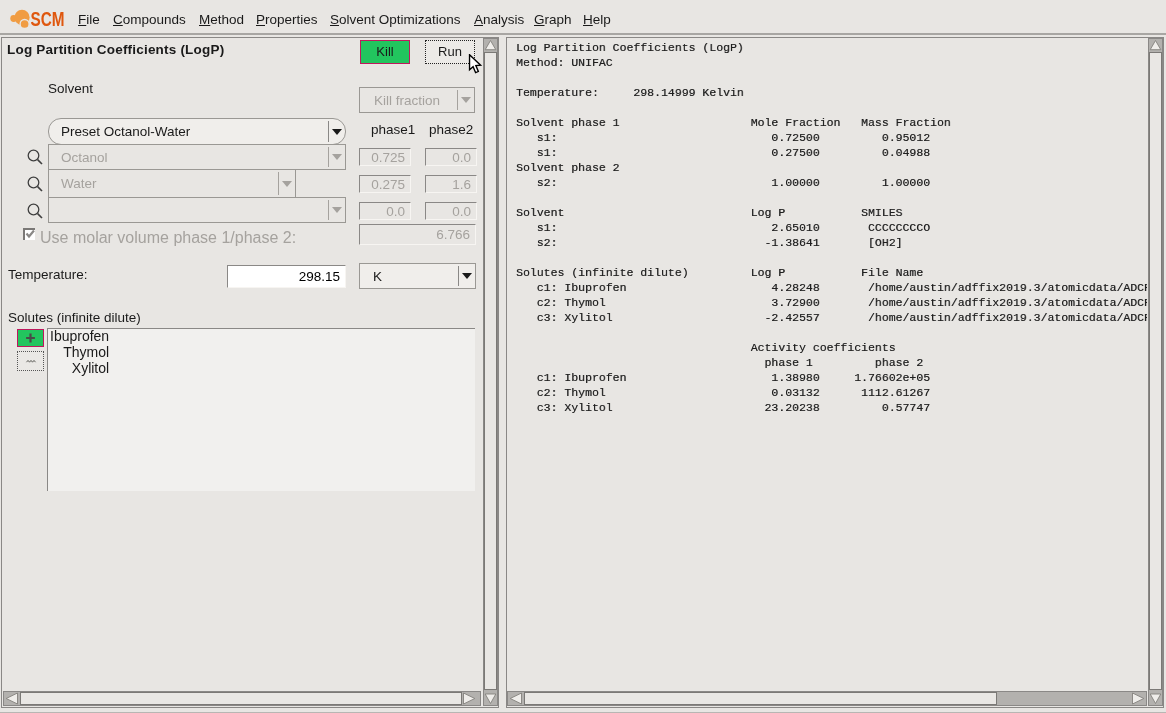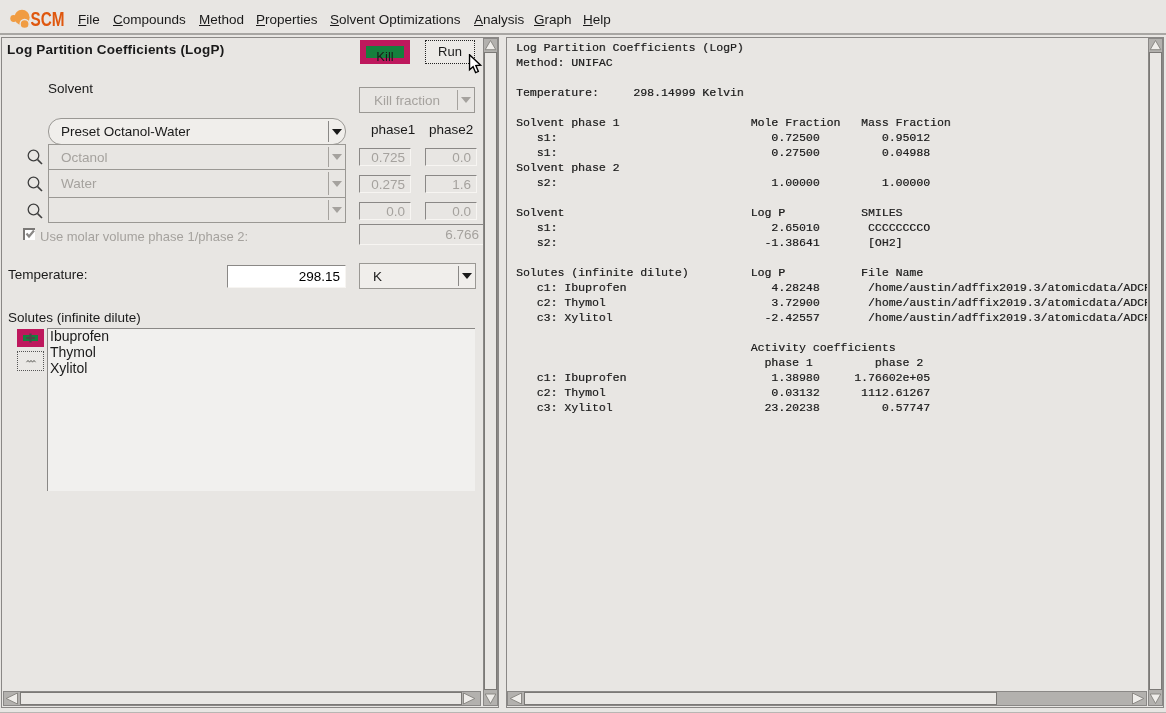--- a/index.html
+++ b/index.html
@@ -7,21 +7,21 @@
 .abs{position:absolute;}
 #menubar{left:0;top:0;width:1166px;height:32px;background:#e8e6e3;}
 .mitem{position:absolute;top:12px;font-size:13.5px;color:#1a1a1a;white-space:nowrap;}
 .mitem u{text-decoration:underline;}
 #menusep{left:0;top:33px;width:1166px;height:2px;background:#a8a6a3;}
 .pane{position:absolute;top:37px;height:671px;background:#e8e6e3;border:1px solid #8a8886;box-sizing:border-box;}
 #lpane{left:1px;width:498px;}
 #rpane{left:506px;width:658px;}
 .lbl{position:absolute;font-size:13.5px;color:#1a1a1a;white-space:nowrap;}
 .glbl{position:absolute;font-size:13.5px;color:#a5a29e;white-space:nowrap;}
-.btn{position:absolute;background:#15803d;border:6px solid #be185d;box-sizing:border-box;text-align:center;font-size:13px;color:#1a1a1a;}
+.btn{position:absolute;background:#22c55e;border:1px solid #be185d;box-sizing:border-box;text-align:center;font-size:13px;color:#1a1a1a;}
 .combo{position:absolute;box-sizing:border-box;border:1px solid #9a9894;}
 .combo .sep{position:absolute;right:16px;top:2px;bottom:2px;width:1px;background:#8a8886;}
 .combo .arr{position:absolute;right:3px;top:50%;margin-top:-3px;width:0;height:0;border-left:5px solid transparent;border-right:5px solid transparent;border-top:6px solid #1a1a1a;}
 .combo.dis .sep{background:#a5a29e;}
 .combo.dis .arr{border-top-color:#a5a29e;}
 .combo .txt{position:absolute;left:8px;top:0;bottom:0;display:flex;align-items:center;font-size:13.5px;color:#1a1a1a;}
 .combo.dis .txt{color:#a5a29e;}
 .entry{position:absolute;box-sizing:border-box;border-top:1px solid #8a8886;border-left:1px solid #8a8886;border-bottom:1px solid #f7f5f2;border-right:1px solid #f7f5f2;font-size:13.5px;text-align:right;}
 .entry .in{position:absolute;inset:0;display:flex;align-items:center;justify-content:flex-end;padding-right:5px;}
 .gtxt{color:#a5a29e;}
@@ -86,21 +86,21 @@
     <div class="in gtxt">0.725</div>
   </div>
 <div class="entry" style="left:425px;top:148px;width:52px;height:18px;">
     <div class="in gtxt">0.0</div>
   </div>
 
 <svg style="left:26px;top:175px;" width="18" height="18" viewBox="0 0 18 18">
   <circle cx="7.5" cy="7.5" r="5.3" fill="none" stroke="#3f3f3f" stroke-width="1.3"></circle>
   <line x1="11.6" y1="11.6" x2="16" y2="16" stroke="#3f3f3f" stroke-width="1.6"></line>
 </svg>
-<div class="combo dis" style="left:48px;top:169px;width:298px;height:29px;text-align:right;">
+<div class="combo dis" style="left:48px;top:169px;width:248px;height:29px;text-align:right;">
   <div class="txt" style="left:12px;">Water</div>
     <div class="sep"></div>
     <div class="arr"></div>
 </div>
 <div class="entry" style="left:359px;top:175px;width:52px;height:18px;padding-left:22px;">
     <div class="in gtxt">0.275</div>
   </div>
 <div class="entry" style="left:425px;top:175px;width:52px;height:18px;">
     <div class="in gtxt">1.6</div>
   </div>
@@ -118,22 +118,22 @@
     <div class="in gtxt">0.0</div>
   </div>
 <div class="entry" style="left:425px;top:202px;width:52px;height:18px;">
     <div class="in gtxt">0.0</div>
   </div>
 
 <div class="abs" style="left:23px;top:228px;width:12px;height:12px;background:#fff;border-top:2px solid #7a7876;border-left:2px solid #7a7876;box-sizing:border-box;"></div>
 <svg style="left:24px;top:228px;" width="12" height="12" viewBox="0 0 12 12">
   <path d="M2.5 5.5 L5 8.5 L10 2.5" fill="none" stroke="#8a8886" stroke-width="2.2"></path>
 </svg>
-<div class="glbl" style="left:40px;top:229px;font-size:13px;">Use molar volume phase 1/phase 2:</div>
-<div class="entry" style="left:359px;top:224px;width:126px;height:21px;">
+<div class="glbl" style="left:40px;top:229px;font-size:16px;">Use molar volume phase 1/phase 2:</div>
+<div class="entry" style="left:359px;top:224px;width:117px;height:21px;">
     <div class="in gtxt">6.766</div>
   </div>
 
 <div class="lbl" style="left:8px;top:267px;">Temperature:</div>
 <div class="entry" style="left:227px;top:265px;width:119px;height:23px;background:#fff;">
     <div class="in">298.15</div>
   </div>
 <div class="combo" style="left:359px;top:263px;width:117px;height:26px;background:#f0eeeb;">
   <div class="txt" style="left:13px;">K</div>
     <div class="sep"></div>
@@ -143,21 +143,21 @@
 <div class="lbl" style="left:8px;top:310px;">Solutes (infinite dilute)</div>
 <div class="btn" style="left:17px;top:329px;width:27px;height:18px;"></div>
 <svg style="left:17px;top:329px;" width="27" height="18" viewBox="0 0 27 18">
     <path d="M13.5 4.6 V13.4 M9.1 9 H17.9" stroke="#4a4a48" stroke-width="2.2"></path>
   </svg>
 <div class="btn" style="left:17px;top:351px;width:27px;height:20px;background:#eae8e5;border:1px dotted #555;"></div>
 <svg style="left:17px;top:351px;" width="27" height="20" viewBox="0 0 27 20">
     <path d="M9.5 11.2 l1.5 -1.8 l1.5 1.8 l1.5 -1.8 l1.5 1.8 l1.5 -1.8 l1.5 1.8" fill="none" stroke="#55534f" stroke-width="0.9"></path>
   </svg>
 <div class="abs" style="left:47px;top:328px;width:428px;height:163px;background:#f1f0ee;border-top:1px solid #8a8886;border-left:1px solid #8a8886;box-sizing:border-box;"></div>
-<div class="lbl" style="left:50px;top:328px;line-height:16px;font-size:14px;">Ibuprofen<br>Thymol<br>Xylitol</div>
+<div class="lbl" style="left:50px;top:328px;line-height:16px;font-size:14px;text-align:right;">Ibuprofen<br>Thymol<br>Xylitol</div>
 
 <div class="sbv" style="left:483px;top:38px;height:668px;"></div>
 <div class="abs" style="left:484px;top:39px;width:13px;height:12px;background:#b3b1ae;"></div>
 <svg style="left:484px;top:39px;" width="13" height="12" viewBox="0 0 13 12">
     <polygon points="6.5,1.5 11.8,10.7 1.2,10.7" fill="#efedea" stroke="#83817d" stroke-width="0.9"></polygon>
   </svg>
 <div class="thumb" style="left:484px;top:52px;width:13px;height:638px;"></div>
 <div class="abs" style="left:484px;top:691px;width:13px;height:14px;background:#b3b1ae;"></div>
 <svg style="left:484px;top:692px;" width="13" height="13" viewBox="0 0 13 13">
     <polygon points="1.2,2 11.8,2 6.5,11.5" fill="#efedea" stroke="#83817d" stroke-width="0.9"></polygon>

